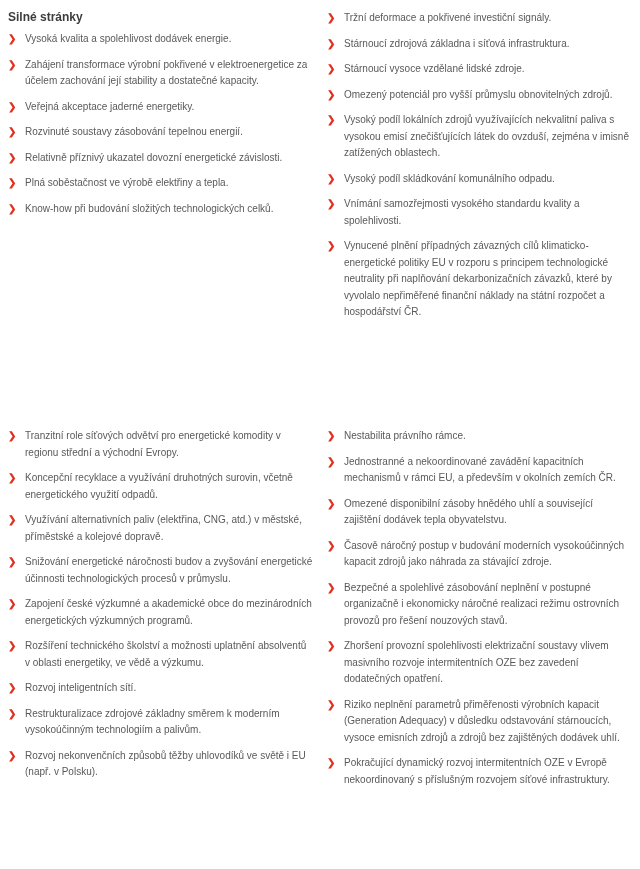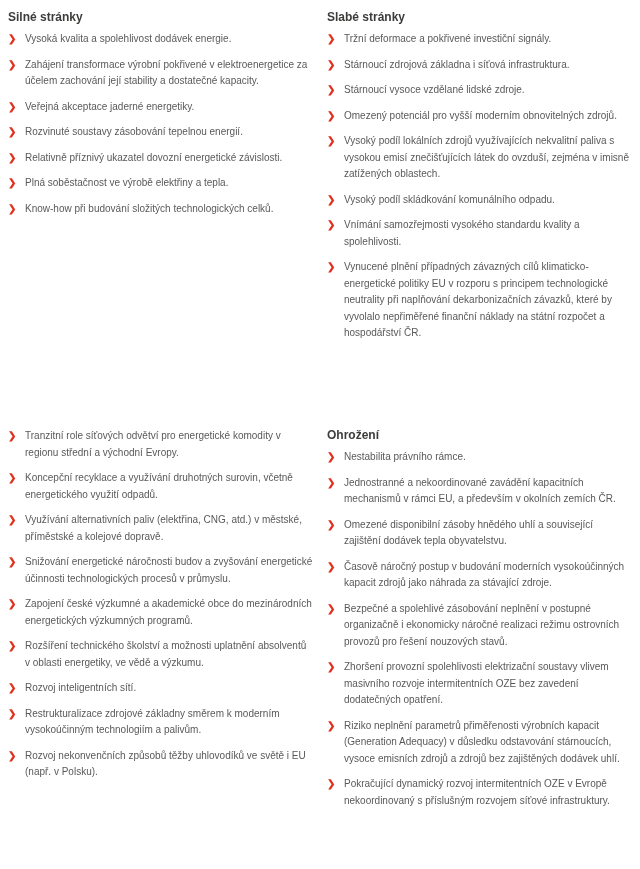--- a/index.html
+++ b/index.html
@@ -98,41 +98,40 @@
         </li>
 
         <li>
           <span class="chevron">❯</span>
           <span class="item-text">Know-how při budování složitých technologických celků.</span>
         </li>
       </ul>
   </section>
 
   <section class="quadrant">
-    <h2 class="quadrant-title">Slabé stránky</h2>
     <ul class="bullet-list">
 
         <li>
           <span class="chevron">❯</span>
           <span class="item-text">Tržní deformace a pokřivené investiční signály.</span>
         </li>
 
         <li>
           <span class="chevron">❯</span>
           <span class="item-text">Stárnoucí zdrojová základna i síťová infrastruktura.</span>
         </li>
 
         <li>
           <span class="chevron">❯</span>
           <span class="item-text">Stárnoucí vysoce vzdělané lidské zdroje.</span>
         </li>
 
         <li>
           <span class="chevron">❯</span>
-          <span class="item-text">Omezený potenciál pro vyšší moderním obnovitelných zdrojů.</span>
+          <span class="item-text">Omezený potenciál pro vyšší průmyslu obnovitelných zdrojů.</span>
         </li>
 
         <li>
           <span class="chevron">❯</span>
           <span class="item-text">Vysoký podíl lokálních zdrojů využívajících nekvalitní paliva s vysokou emisí znečišťujících látek do ovzduší, zejména v imisně zatížených oblastech.</span>
         </li>
 
         <li>
           <span class="chevron">❯</span>
           <span class="item-text">Vysoký podíl skládkování komunálního odpadu.</span>
@@ -194,21 +193,20 @@
         </li>
 
         <li>
           <span class="chevron">❯</span>
           <span class="item-text">Rozvoj nekonvenčních způsobů těžby uhlovodíků ve světě i EU (např. v Polsku).</span>
         </li>
       </ul>
   </section>
 
   <section class="quadrant">
-    <h2 class="quadrant-title">Ohrožení</h2>
     <ul class="bullet-list">
 
         <li>
           <span class="chevron">❯</span>
           <span class="item-text">Nestabilita právního rámce.</span>
         </li>
 
         <li>
           <span class="chevron">❯</span>
           <span class="item-text">Jednostranné a nekoordinované zavádění kapacitních mechanismů v rámci EU, a především v okolních zemích ČR.</span>

